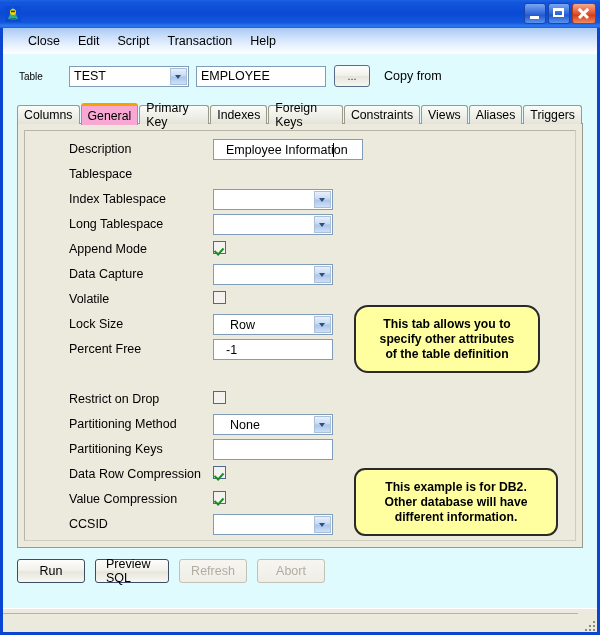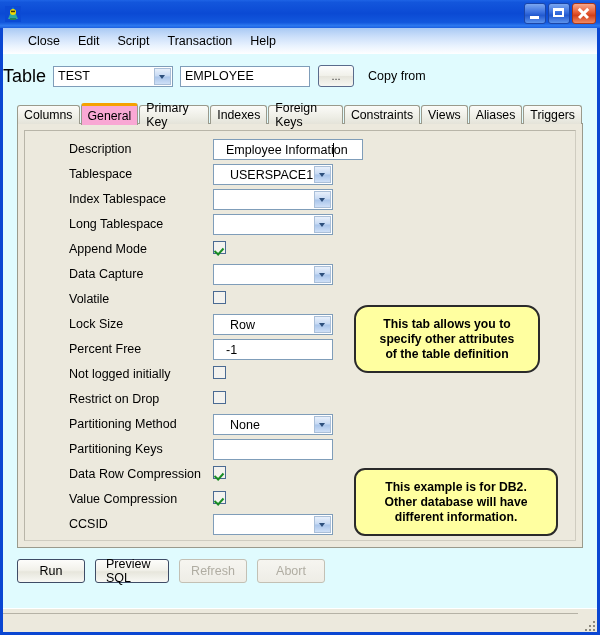--- a/index.html
+++ b/index.html
@@ -124,21 +124,22 @@
   
   #table-row {
     position: absolute;
     left: 0; top: 9px;
     width: 594px; height: 26px;
     display: flex;
     align-items: center;
   }
   #table-label {
     width: 50px;
-    font-size: 18px;
+    margin-left: 16px;
+    font-size: 10px;
     color: #000;
   }
 
   .combo {
     position: relative;
     background: #fff;
     border: 1px solid #7f9db9;
     box-sizing: border-box;
     height: 21px;
     display: flex;
@@ -462,24 +463,20 @@
         <div class="form-row" style="top:8px;">
           <span class="form-label">Description</span>
           <div class="field textinput" style="width:150px;">
             <span>Employee Information</span>
             <span class="caret" style="left:119px; top:3px;"></span>
           </div>
         </div>
 
         <div class="form-row" style="top:33px;">
           <span class="form-label">Tablespace</span>
-          <div class="field combo" style="width:120px;">
-            <span class="ctext">USERSPACE1</span>
-            <span class="arrow-btn"></span>
-          </div>
         </div>
 
         <div class="form-row" style="top:58px;">
           <span class="form-label">Index Tablespace</span>
           <div class="field combo" style="width:120px;">
             <span class="ctext"></span>
             <span class="arrow-btn"></span>
           </div>
         </div>
 
@@ -517,24 +514,20 @@
           </div>
         </div>
 
         <div class="form-row" style="top:208px;">
           <span class="form-label">Percent Free</span>
           <div class="field textinput" style="width:120px;">
             <span>-1</span>
           </div>
         </div>
 
-        <div class="form-row" style="top:233px;">
-          <span class="form-label">Not logged initially</span>
-          <div class="checkbox"></div>
-        </div>
 
         <div class="form-row" style="top:258px;">
           <span class="form-label">Restrict on Drop</span>
           <div class="checkbox"></div>
         </div>
 
         <div class="form-row" style="top:283px;">
           <span class="form-label">Partitioning Method</span>
           <div class="field combo" style="width:120px;">
             <span class="ctext">None</span>

